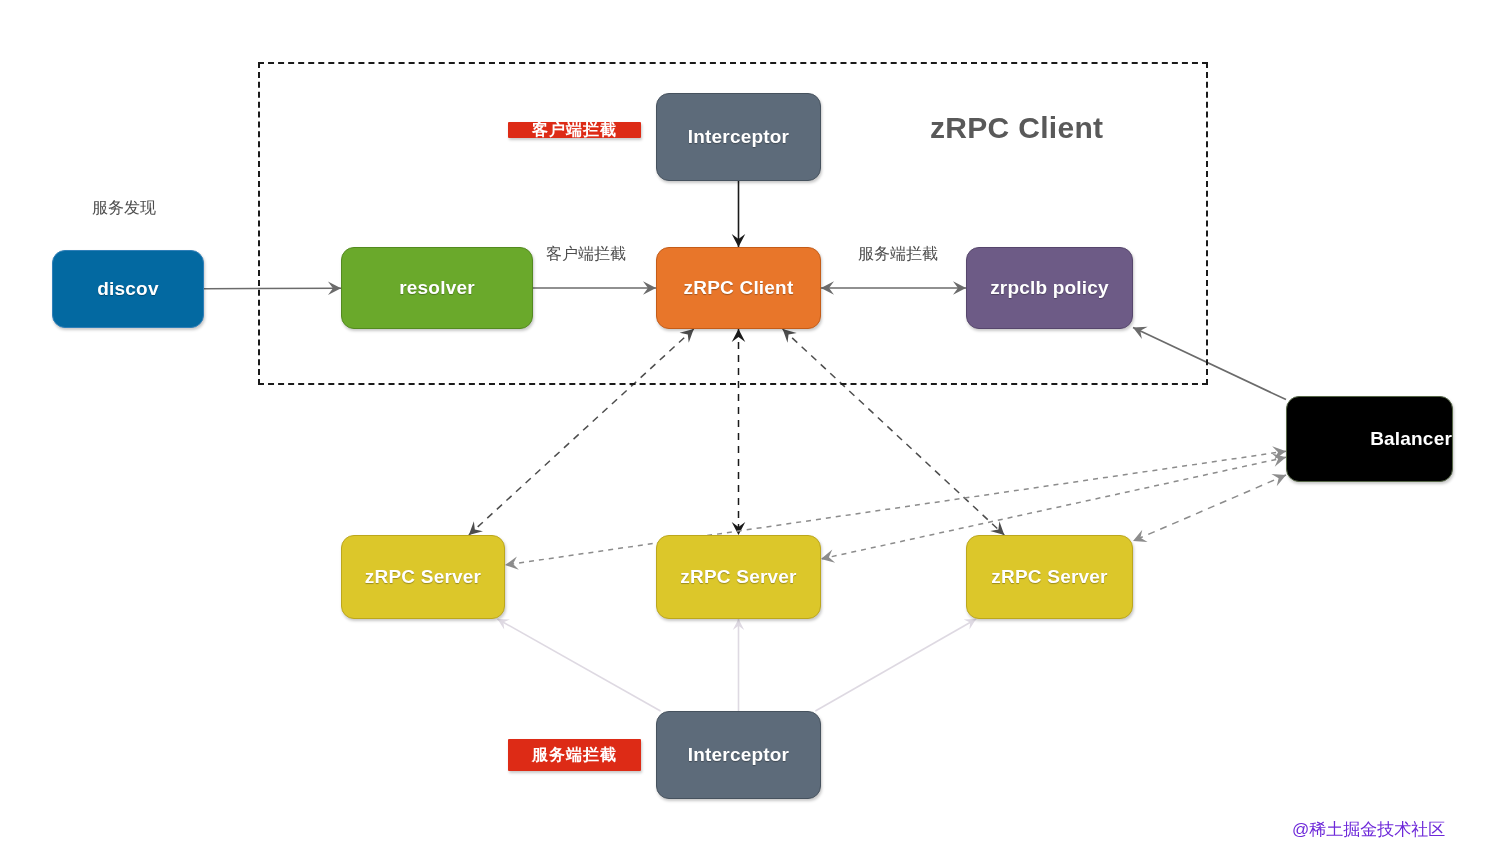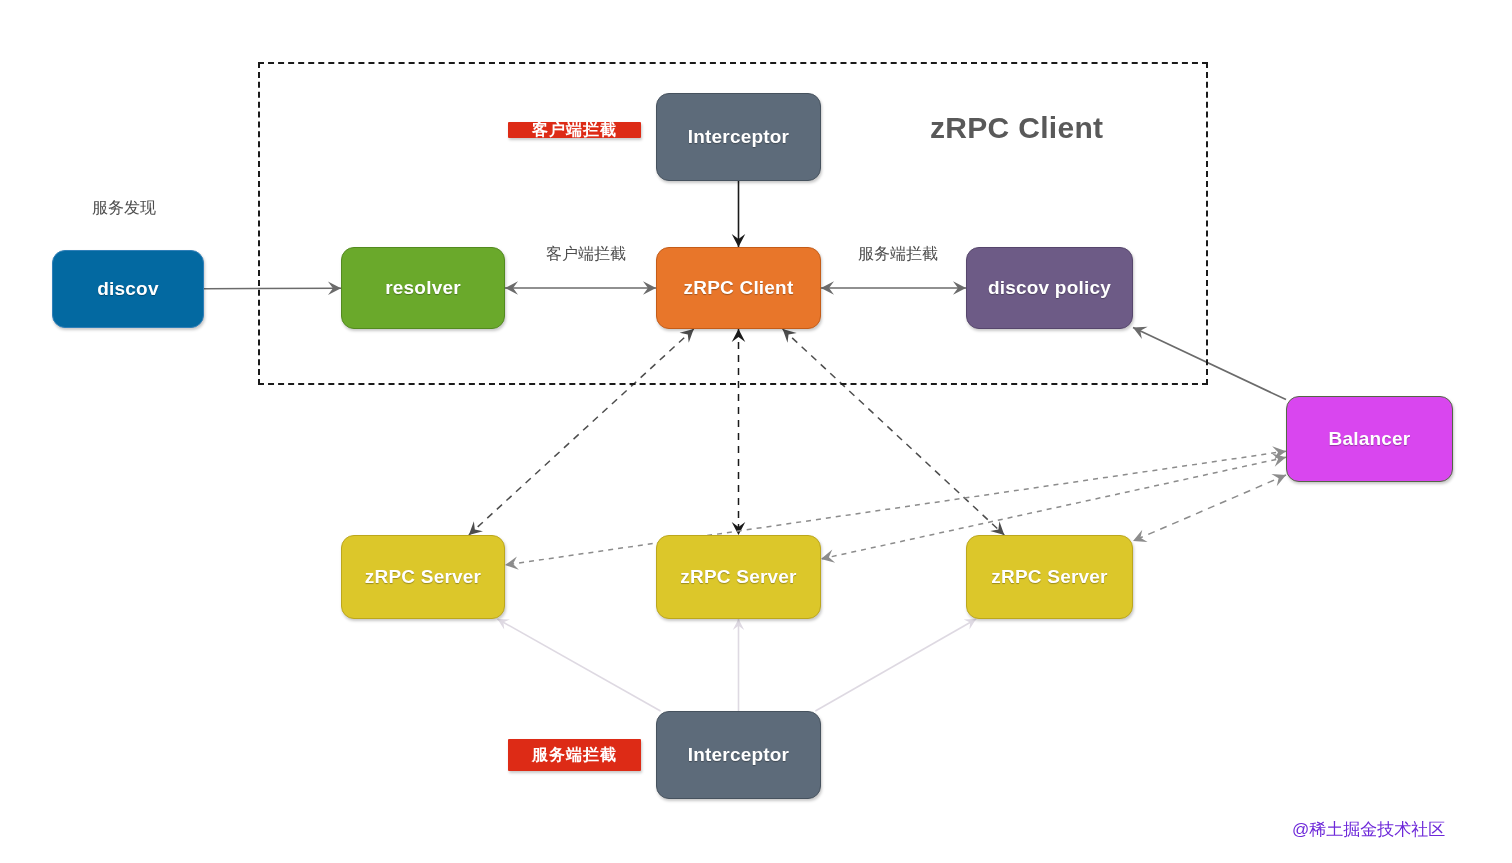--- a/index.html
+++ b/index.html
@@ -131,33 +131,33 @@
       <line x1="738.5" y1="711" x2="738.5" y2="619" stroke="#ded9e2" stroke-width="1.6"></line>
       <path d="M 738.5 619 L 732.78 630 L 738.5 625.82 L 744.22 630 Z" fill="#ded9e2" stroke="none"></path>
       <line x1="815.376404494382" y1="711" x2="976.1179775280899" y2="619" stroke="#ded9e2" stroke-width="1.6"></line>
       <path d="M 976.1179775280899 619 L 963.7297312387892 619.4997538150209 L 970.1989031661537 622.3877660335197 L 969.4124355530804 629.4285237124622 Z" fill="#ded9e2" stroke="none"></path>
     </svg>
 
   <div id="node-layer">
       <div class="node" style="left: 52px; top: 250px; width: 152px; height: 78px; background: #0369a1; border: 1px solid rgb(47, 127, 184);">
         <span>discov</span>
       </div>
-      <div class="node" style="left: 341px; top: 247px; width: 164px; height: 82px; background: rgb(106, 169, 43); border: 1px solid rgb(83, 138, 31);">
+      <div class="node" style="left: 341px; top: 247px; width: 192px; height: 82px; background: rgb(106, 169, 43); border: 1px solid rgb(83, 138, 31);">
         <span>resolver</span>
       </div>
       <div class="node" style="left: 656px; top: 247px; width: 165px; height: 82px; background: rgb(232, 118, 42); border: 1px solid rgb(196, 92, 24);">
         <span>zRPC Client</span>
       </div>
       <div class="node" style="left: 966px; top: 247px; width: 167px; height: 82px; background: rgb(109, 91, 134); border: 1px solid rgb(86, 70, 108);">
-        <span>discov policy</span>
+        <span>zrpclb policy</span>
       </div>
       <div class="node" style="left: 656px; top: 93px; width: 165px; height: 88px; background: rgb(93, 107, 122); border: 1px solid rgb(70, 82, 94);">
         <span>Interceptor</span>
       </div>
-      <div class="node" style="left: 1286px; top: 396px; width: 167px; height: 86px; background: #d946ef; border: 1px solid rgb(85, 102, 70);">
+      <div class="node" style="left: 1286px; top: 396px; width: 167px; height: 86px; background: #000000; border: 1px solid rgb(85, 102, 70); justify-content: flex-end;">
         <span>Balancer</span>
       </div>
       <div class="node" style="left: 341px; top: 535px; width: 164px; height: 84px; background: rgb(220, 199, 42); border: 1px solid rgb(188, 167, 28);">
         <span>zRPC Server</span>
       </div>
       <div class="node" style="left: 656px; top: 535px; width: 165px; height: 84px; background: rgb(220, 199, 42); border: 1px solid rgb(188, 167, 28);">
         <span>zRPC Server</span>
       </div>
       <div class="node" style="left: 966px; top: 535px; width: 167px; height: 84px; background: rgb(220, 199, 42); border: 1px solid rgb(188, 167, 28);">
         <span>zRPC Server</span>

